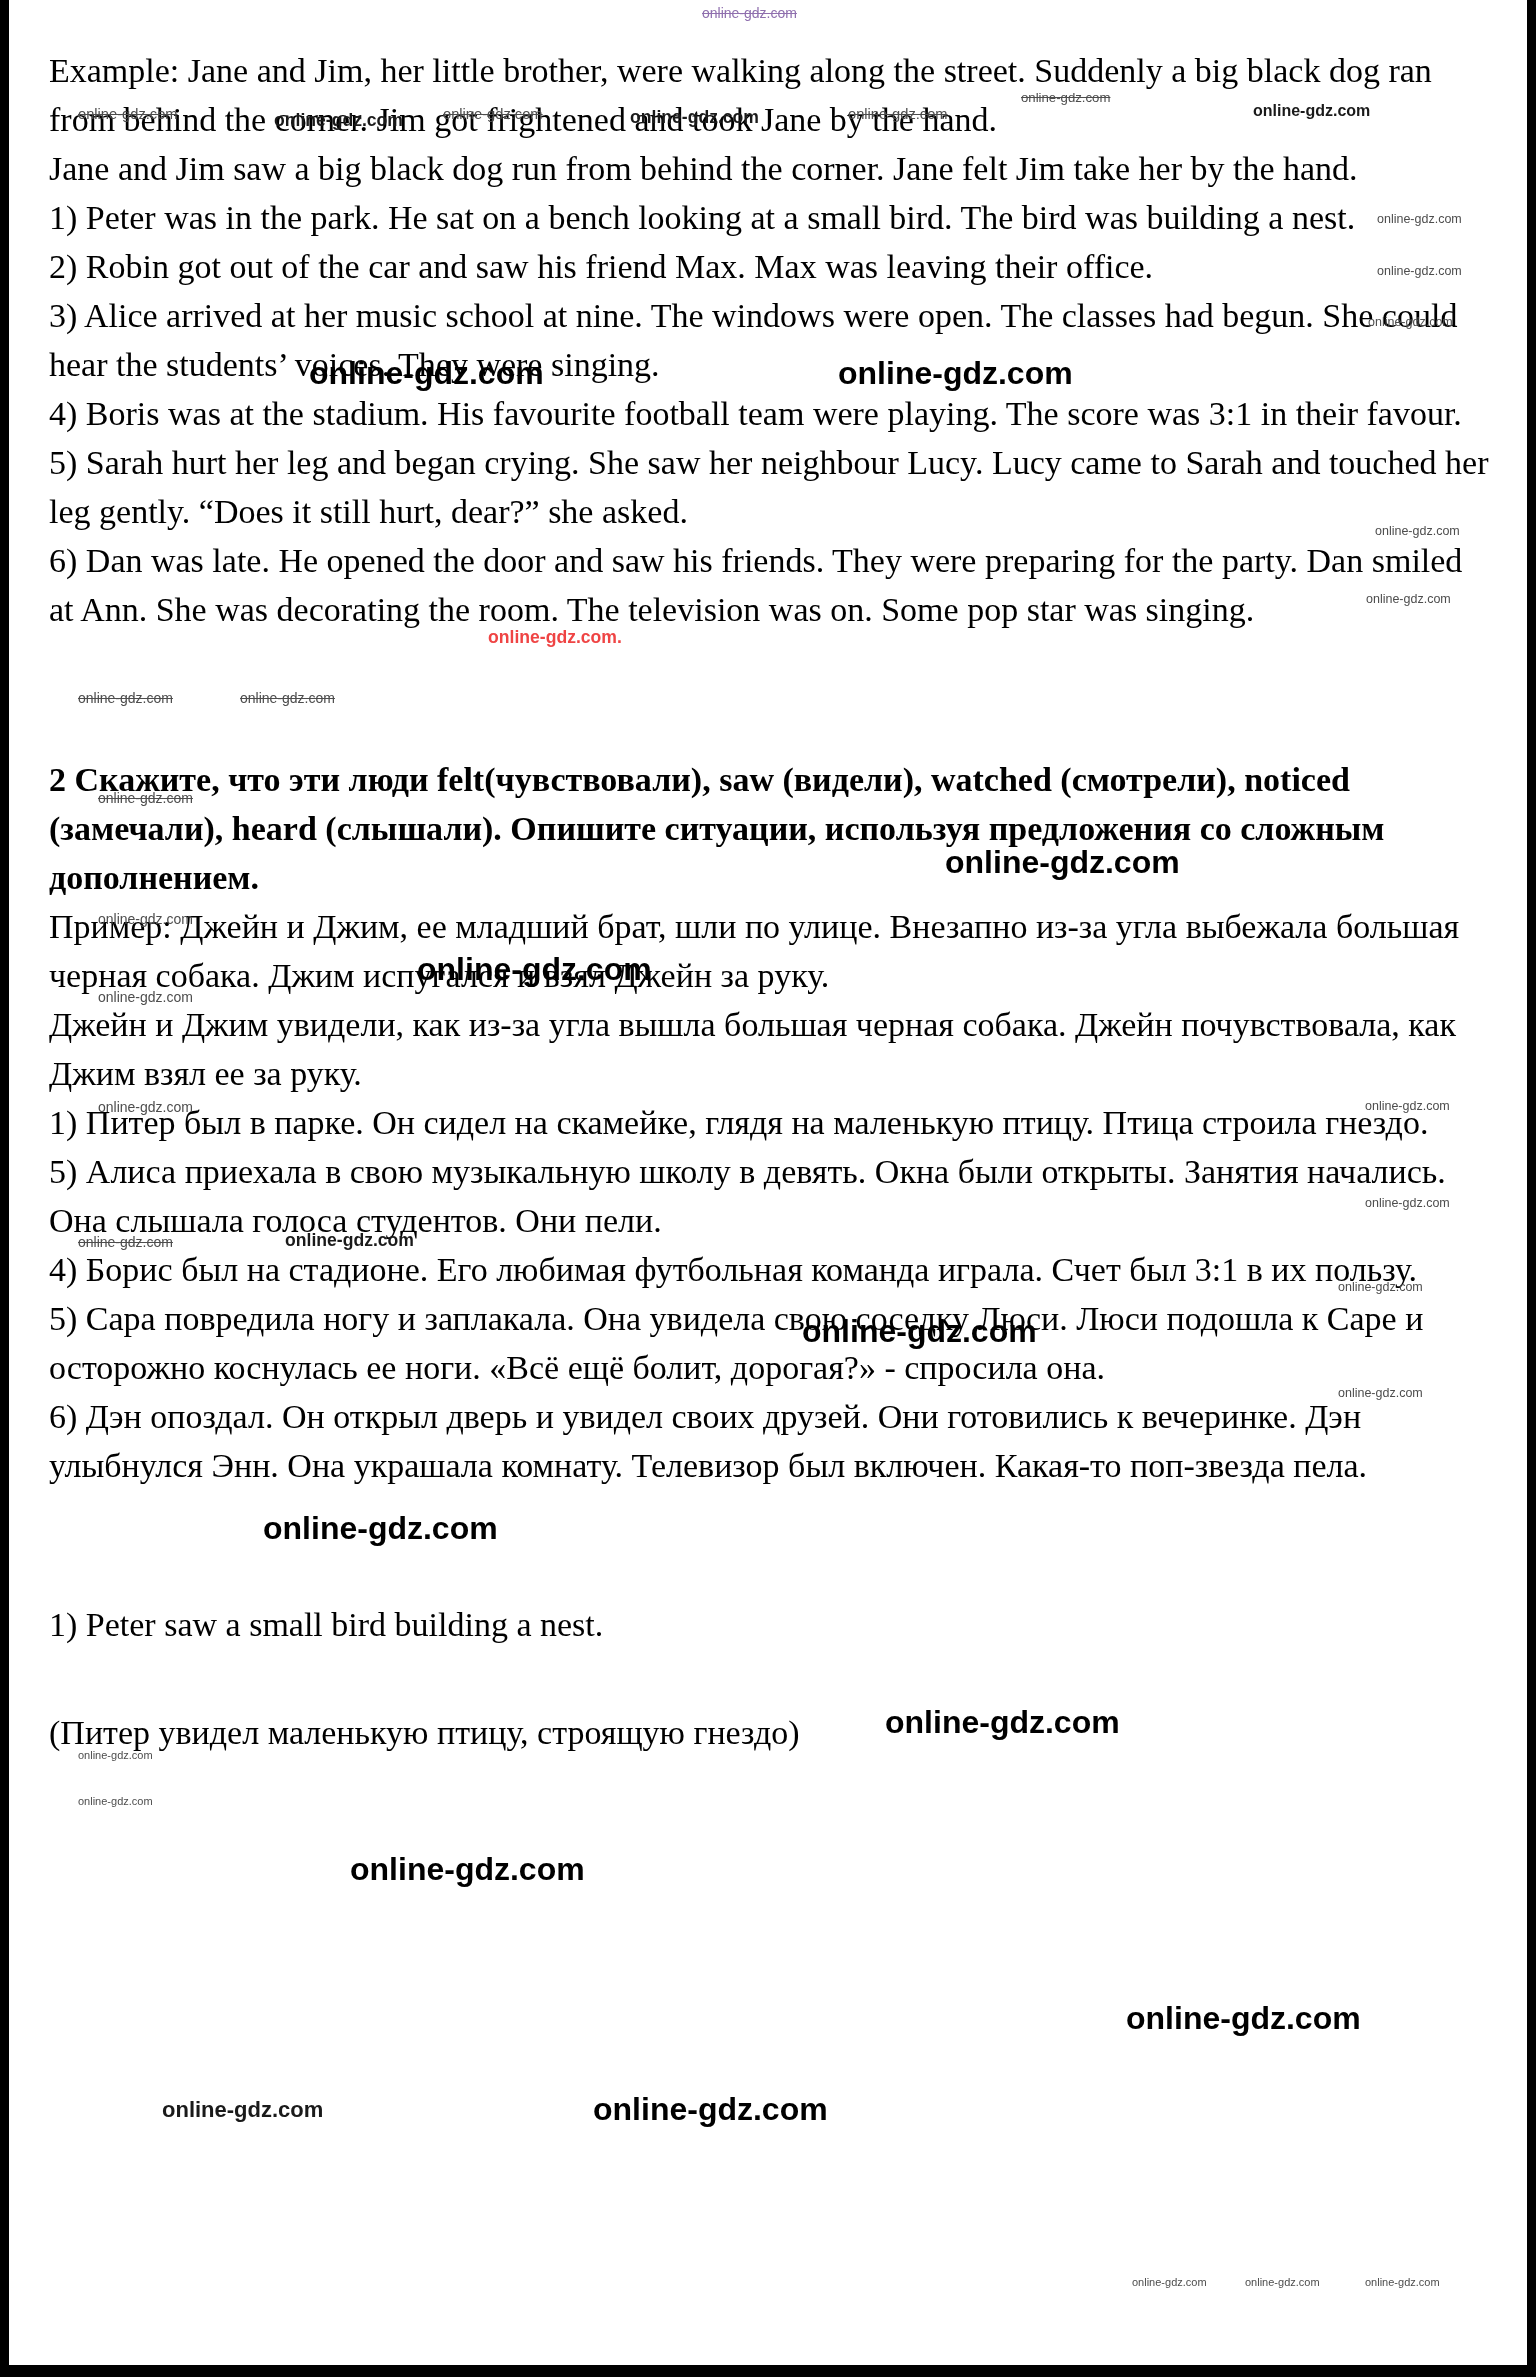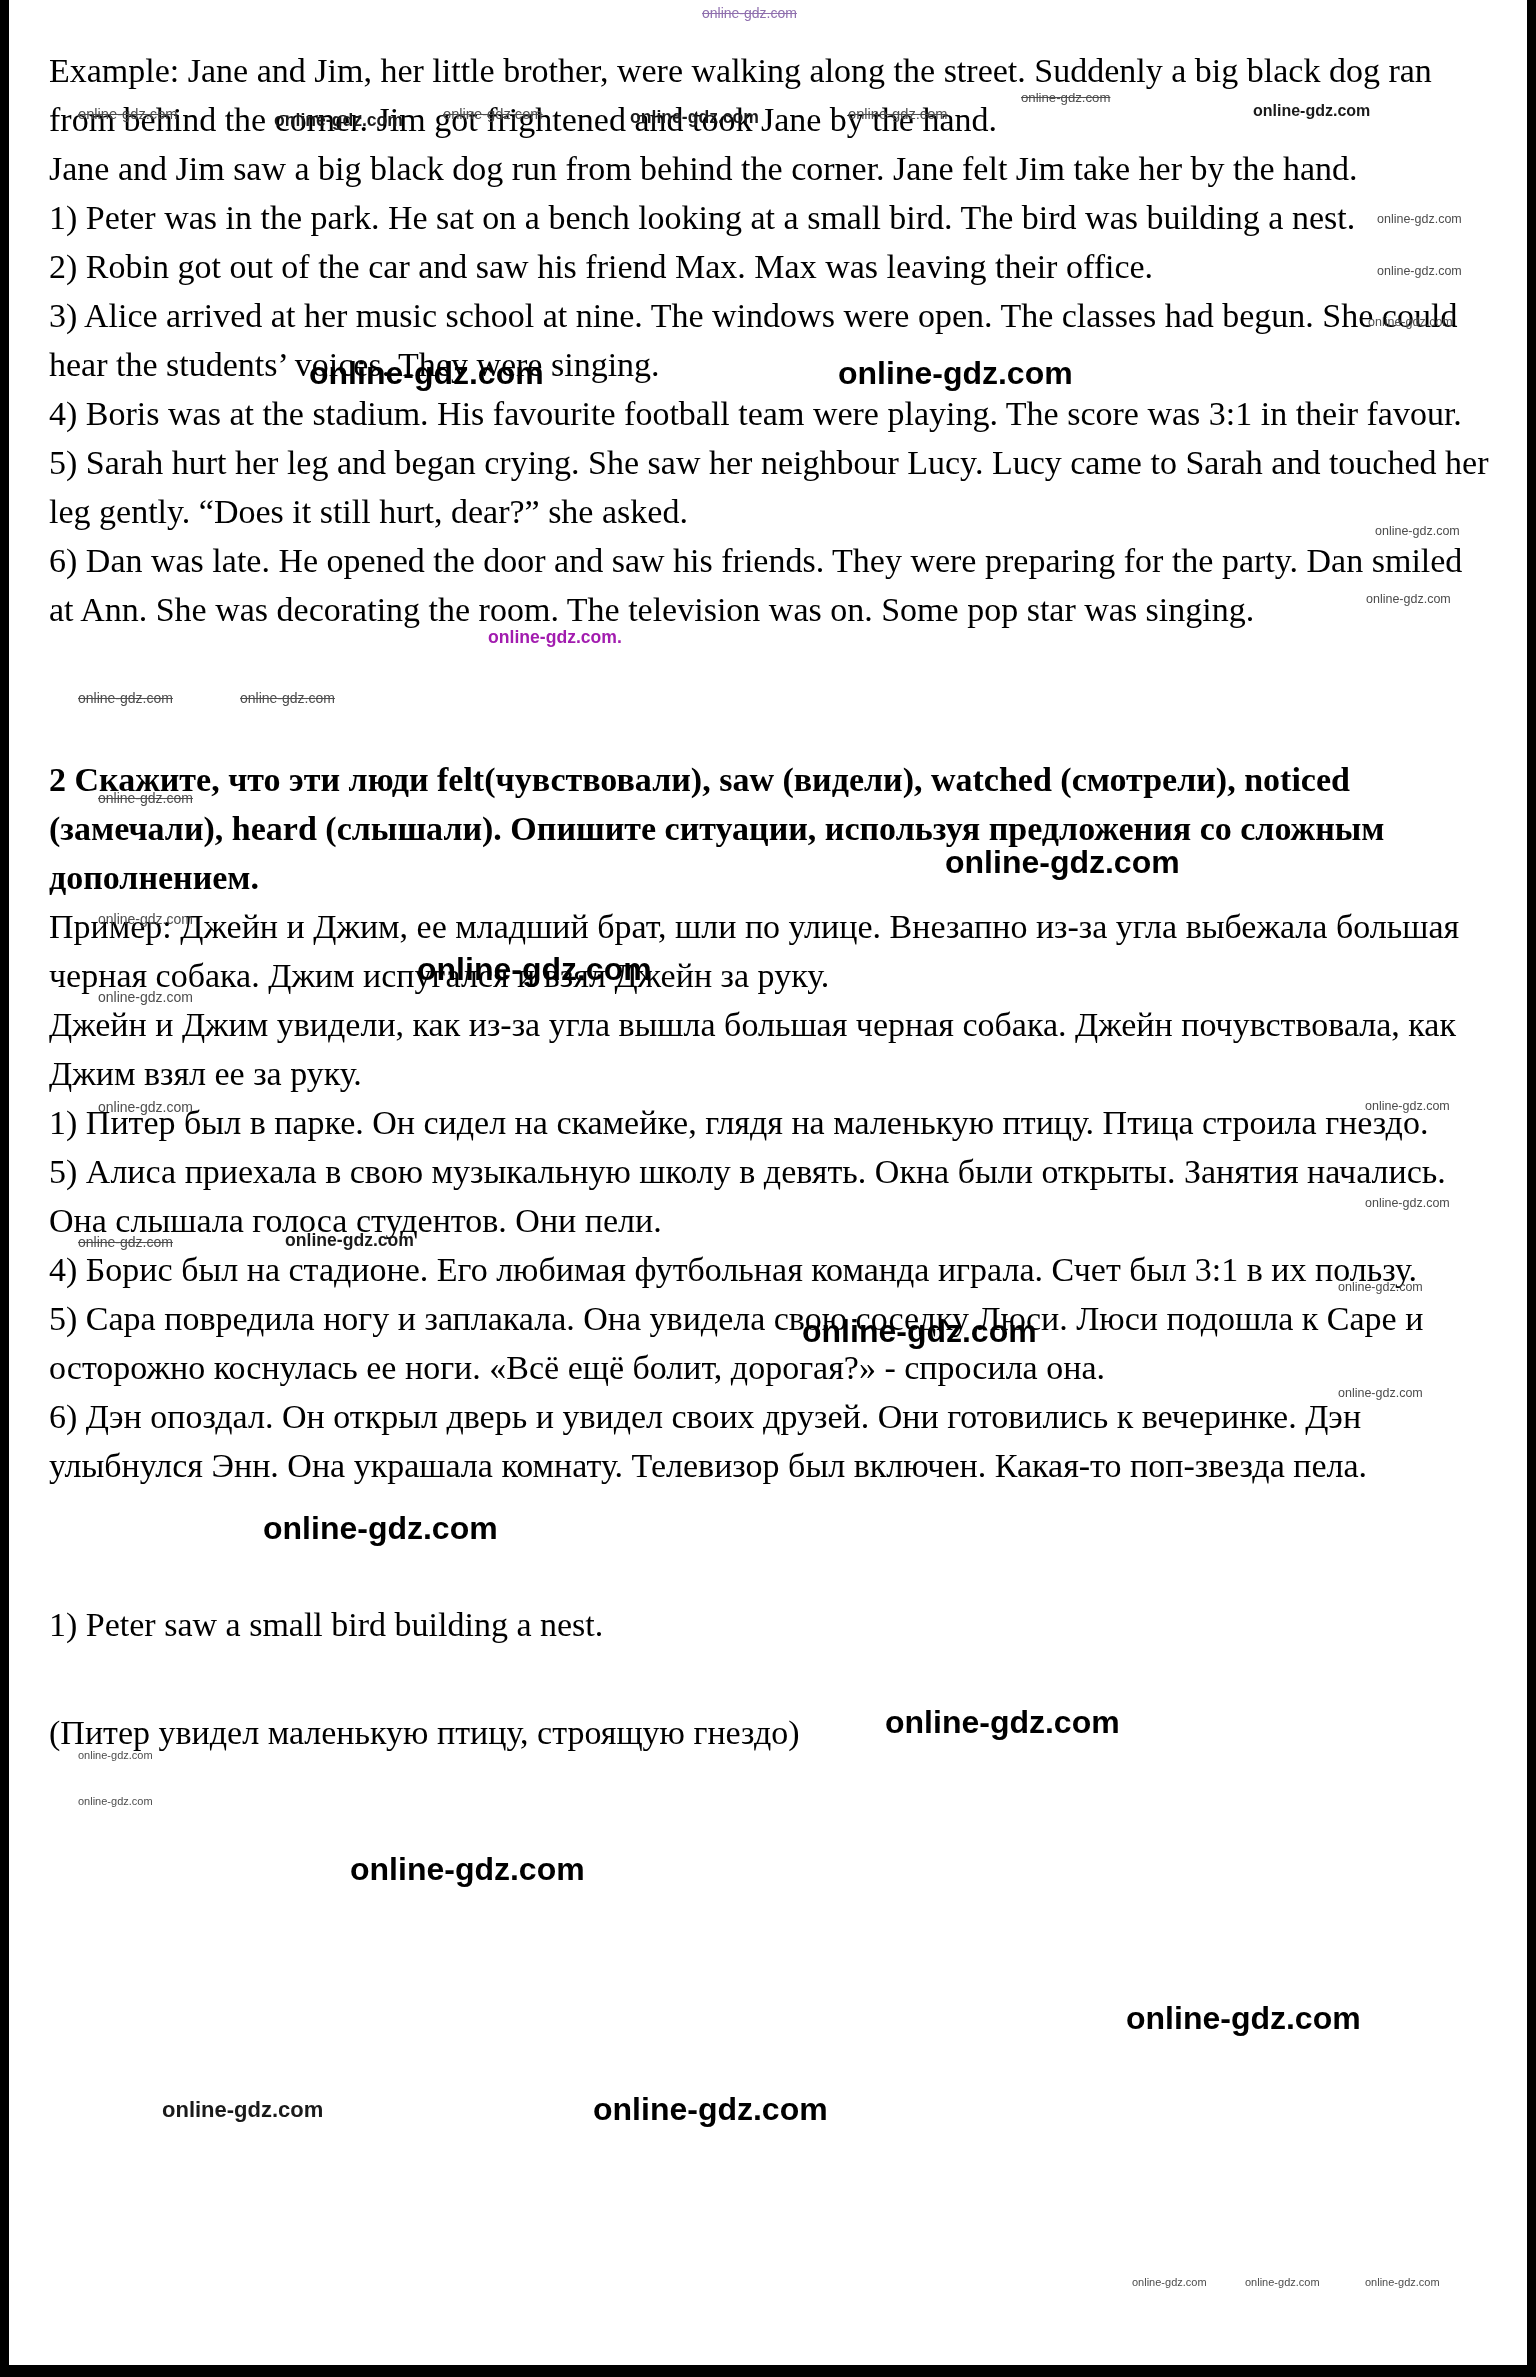--- a/index.html
+++ b/index.html
@@ -86,21 +86,21 @@
       <span class="wm" style="left: 848px; top: 107px; font-size: 14.7px; font-weight: 400; color: rgb(77, 77, 77); text-decoration: line-through;">online-gdz.com</span>
       <span class="wm" style="left: 1021px; top: 91px; font-size: 13.2px; font-weight: 400; color: rgb(77, 77, 77); text-decoration: line-through;">online-gdz.com</span>
       <span class="wm" style="left: 1253px; top: 103px; font-size: 16px; font-weight: 700; color: rgb(26, 26, 26);">online-gdz.com</span>
       <span class="wm" style="left: 1377px; top: 213px; font-size: 12.5px; font-weight: 400; color: rgb(77, 77, 77);">online-gdz.com</span>
       <span class="wm" style="left: 1377px; top: 265px; font-size: 12.5px; font-weight: 400; color: rgb(77, 77, 77);">online-gdz.com</span>
       <span class="wm" style="left: 1368px; top: 316px; font-size: 12.5px; font-weight: 400; color: rgb(77, 77, 77);">online-gdz.com</span>
       <span class="wm" style="left: 309px; top: 357px; font-size: 32px; font-weight: 700; color: rgb(0, 0, 0);">online-gdz.com</span>
       <span class="wm" style="left: 838px; top: 357px; font-size: 32px; font-weight: 700; color: rgb(0, 0, 0);">online-gdz.com</span>
       <span class="wm" style="left: 1375px; top: 525px; font-size: 12.5px; font-weight: 400; color: rgb(77, 77, 77);">online-gdz.com</span>
       <span class="wm" style="left: 1366px; top: 593px; font-size: 12.5px; font-weight: 400; color: rgb(77, 77, 77);">online-gdz.com</span>
-      <span class="wm" style="left: 488px; top: 629px; font-size: 17.6px; font-weight: 700; color: #a21caf;">online-gdz.com.</span>
+      <span class="wm" style="left: 488px; top: 629px; font-size: 17.6px; font-weight: 700; color: #ef4444;">online-gdz.com.</span>
       <span class="wm" style="left: 78px; top: 691px; font-size: 14px; font-weight: 400; color: rgb(77, 77, 77); text-decoration: line-through;">online-gdz.com</span>
       <span class="wm" style="left: 240px; top: 691px; font-size: 14px; font-weight: 400; color: rgb(77, 77, 77); text-decoration: line-through;">online-gdz.com</span>
       <span class="wm" style="left: 98px; top: 791px; font-size: 14px; font-weight: 400; color: rgb(77, 77, 77); text-decoration: line-through;">online-gdz.com</span>
       <span class="wm" style="left: 945px; top: 846px; font-size: 32px; font-weight: 700; color: rgb(0, 0, 0);">online-gdz.com</span>
       <span class="wm" style="left: 98px; top: 912px; font-size: 14px; font-weight: 400; color: rgb(77, 77, 77);">online-gdz.com</span>
       <span class="wm" style="left: 417px; top: 953px; font-size: 32px; font-weight: 700; color: rgb(0, 0, 0);">online-gdz.com</span>
       <span class="wm" style="left: 98px; top: 990px; font-size: 14px; font-weight: 400; color: rgb(77, 77, 77);">online-gdz.com</span>
       <span class="wm" style="left: 98px; top: 1100px; font-size: 14px; font-weight: 400; color: rgb(77, 77, 77);">online-gdz.com</span>
       <span class="wm" style="left: 1365px; top: 1100px; font-size: 12.5px; font-weight: 400; color: rgb(77, 77, 77);">online-gdz.com</span>
       <span class="wm" style="left: 1365px; top: 1197px; font-size: 12.5px; font-weight: 400; color: rgb(77, 77, 77);">online-gdz.com</span>

